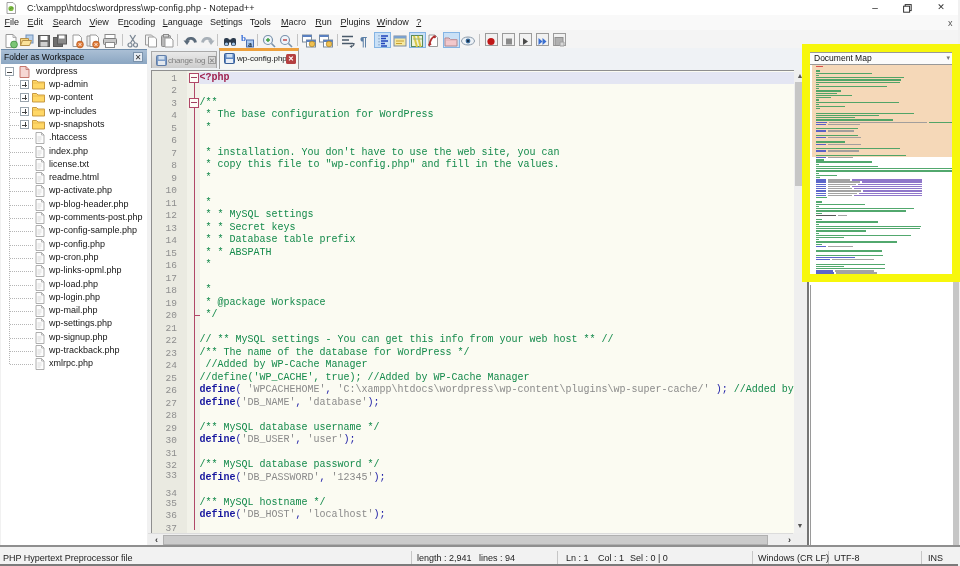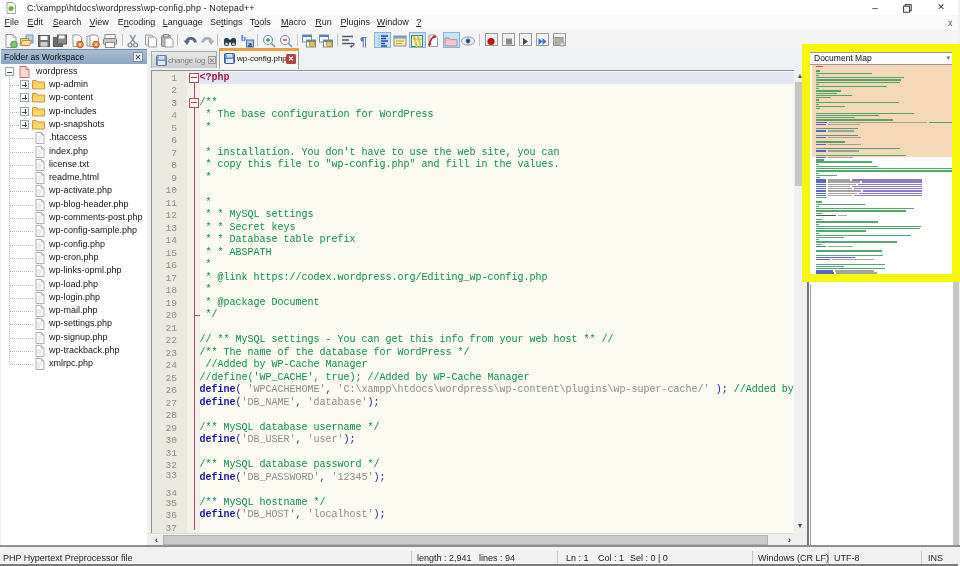--- a/index.html
+++ b/index.html
@@ -529,25 +529,24 @@
       <div class="cline" style="top:138.0px;line-height:12.5px"><span class="g"> * * MySQL settings</span></div>
       <div class="lnum" style="top:151.7px">13</div>
       <div class="cline" style="top:150.5px;line-height:12.5px"><span class="g"> * * Secret keys</span></div>
       <div class="lnum" style="top:164.2px">14</div>
       <div class="cline" style="top:163.0px;line-height:12.5px"><span class="g"> * * Database table prefix</span></div>
       <div class="lnum" style="top:176.7px">15</div>
       <div class="cline" style="top:175.5px;line-height:12.5px"><span class="g"> * * ABSPATH</span></div>
       <div class="lnum" style="top:189.2px">16</div>
       <div class="cline" style="top:188.0px;line-height:12.5px"><span class="g"> *</span></div>
       <div class="lnum" style="top:201.7px">17</div>
-      <div class="cline" style="top:200.5px;line-height:12.5px"><span class="g"> * @link https://codex.wordpress.org/Editing_wp-config.php</span></div>
       <div class="lnum" style="top:214.2px">18</div>
       <div class="cline" style="top:213.0px;line-height:12.5px"><span class="g"> *</span></div>
       <div class="lnum" style="top:226.7px">19</div>
-      <div class="cline" style="top:225.5px;line-height:12.5px"><span class="g"> * @package Document</span></div>
+      <div class="cline" style="top:225.5px;line-height:12.5px"><span class="g"> * @package Workspace</span></div>
       <div class="lnum" style="top:239.2px">20</div>
       <div class="cline" style="top:238.0px;line-height:12.5px"><span class="g"> */</span></div>
       <div class="lnum" style="top:251.7px">21</div>
       <div class="lnum" style="top:264.2px">22</div>
       <div class="cline" style="top:263.0px;line-height:12.5px"><span class="g">// ** MySQL settings - You can get this info from your web host ** //</span></div>
       <div class="lnum" style="top:276.7px">23</div>
       <div class="cline" style="top:275.5px;line-height:12.5px"><span class="g">/** The name of the database for WordPress */</span></div>
       <div class="lnum" style="top:289.2px">24</div>
       <div class="cline" style="top:288.0px;line-height:12.5px"><span class="g"> //Added by WP-Cache Manager</span></div>
       <div class="lnum" style="top:301.7px">25</div>

